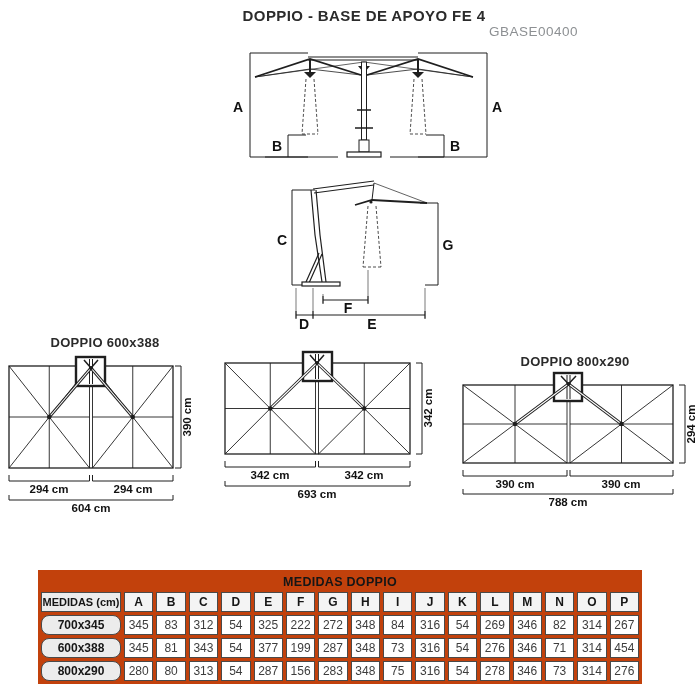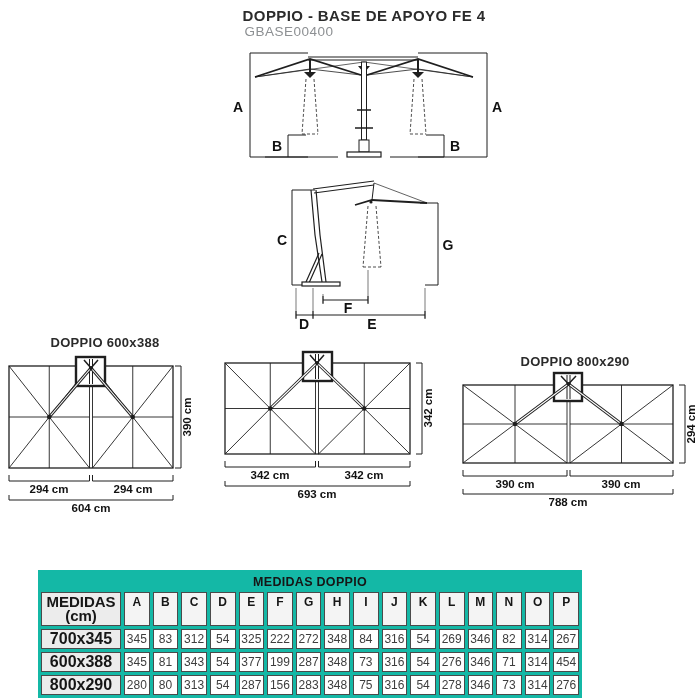--- a/index.html
+++ b/index.html
@@ -5,50 +5,50 @@
   html,body{margin:0;padding:0;}
   body{
     width:700px;height:700px;position:relative;background:#ffffff;
     font-family:"Liberation Sans", sans-serif;color:#1a1a1a;overflow:hidden;
   }
   .page-title{
     position:absolute;left:0;top:7px;width:700px;text-align:center;
     font-size:15px;font-weight:bold;letter-spacing:.4px;color:#2b2b2b;padding-left:14px;
   }
   .page-sku{
-    position:absolute;left:0;top:24px;width:578px;text-align:center;
+    position:absolute;left:0;top:24px;width:578px;text-align:right;
     font-size:13.5px;color:#8d9093;letter-spacing:.5px;
   }
   svg{position:absolute;overflow:visible;}
   .ln{stroke:#1f1f1f;fill:none;}
   .dim-letter{font-size:14px;font-weight:bold;fill:#111;}
   .dim-label{font-size:11.5px;font-weight:bold;fill:#111;}
   .plan{position:absolute;}
   .plan-title{
     width:100%;text-align:center;font-size:13px;font-weight:bold;color:#2b2b2b;
     letter-spacing:.3px;height:16px;
   }
   .plan svg{position:static;display:block;}
   
   .tblwrap{
-    position:absolute;left:38px;top:570px;width:544px;background:#14b8a6;
+    position:absolute;left:38px;top:570px;width:604px;background:#c2410c;
     padding:3px;box-sizing:border-box;
   }
   .tbl-title{
     text-align:center;font-size:12.5px;font-weight:bold;color:#161616;
     padding:2px 0 3px 0;letter-spacing:.3px;
   }
   .tbl{display:grid;grid-template-columns:80px repeat(16,1fr);gap:3px;}
   .cell{
     background:#ffffff;border:1px solid #4a4a4a;text-align:center;
     font-size:12px;color:#3d3d3d;padding:2px 0;line-height:14px;
   }
   .cell.head{font-weight:bold;color:#161616;background:#f4f4f4;}
-  .cell.rowlabel{font-weight:bold;color:#161616;background:#ececec;font-size:16px;}
-  .cell.corner{font-size:15px;font-weight:bold;color:#161616;background:#ececec;}
+  .cell.rowlabel{font-weight:bold;color:#161616;background:#ececec;font-size:12px;border-radius:8px;}
+  .cell.corner{font-size:11px;font-weight:bold;color:#161616;background:#ececec;}
 </style>
 </head>
 <body>
 
 <div class="page-title">DOPPIO - BASE DE APOYO FE 4</div>
 <div class="page-sku">GBASE00400</div>
 
 <svg style="left:220px;top:50px" width="285" height="118" viewBox="0 0 285 118">
 
   <path class="ln" d="M30,3 V107 M30,3 H88 M30,107 H88" stroke-width="1"></path>

